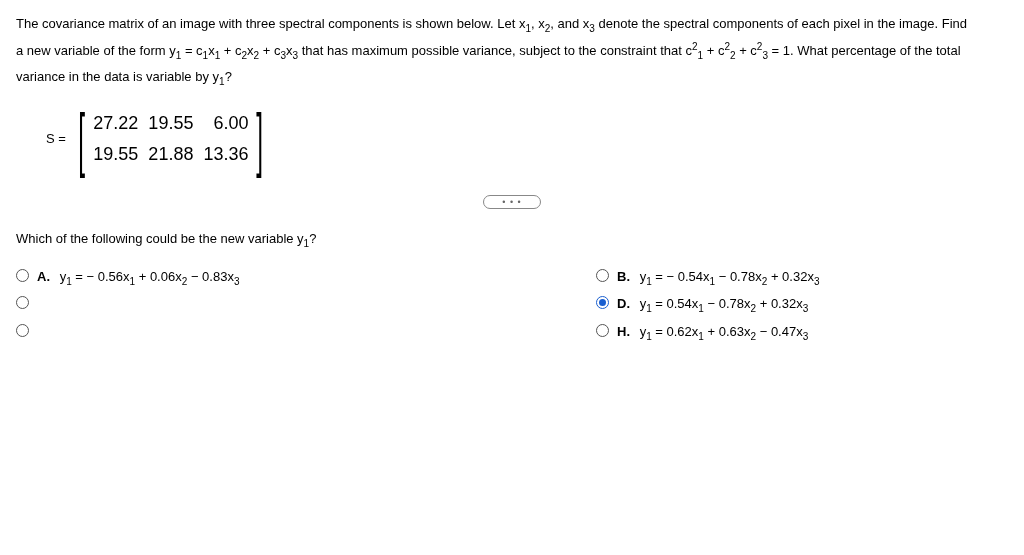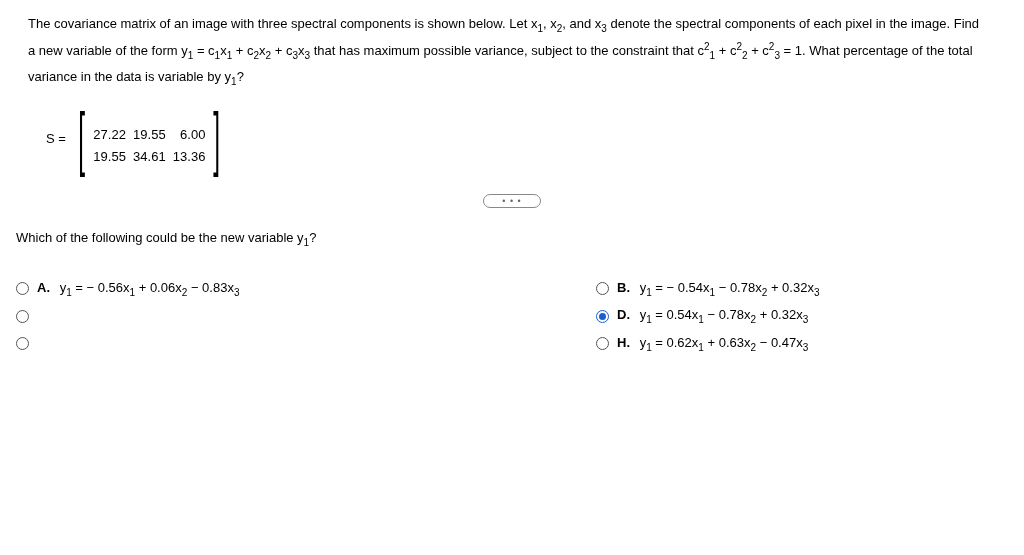--- a/index.html
+++ b/index.html
@@ -4,62 +4,61 @@
   <style>
     * { box-sizing: border-box; margin: 0; padding: 0; }
     body {
       font-family: Arial, Helvetica, sans-serif;
       font-size: 13px;
       color: #000;
       background: #fff;
       padding: 12px 16px;
       width: 1024px;
     }
-    .problem-text { line-height: 1.8; margin-bottom: 14px; margin-left: 12px; }
+    .problem-text { line-height: 1.8; margin-bottom: 14px; }
     .sub { vertical-align: sub; font-size: 10px; }
     .sup { vertical-align: super; font-size: 10px; }
     .matrix-row { display: flex; align-items: center; margin: 8px 0 20px 30px; }
     .matrix-label { margin-right: 6px; }
     .bracket {
       font-size: 70px;
       font-weight: 100;
       line-height: 0.8;
       transform: scaleX(0.35);
       display: inline-block;
     }
     .matrix-cells {
       display: inline-block;
       line-height: 1.7;
-      font-size: 13px;
+      font-size: 18px;
       padding: 4px 2px;
-      margin-top: 16px;
     }
     .matrix-cells div { white-space: pre; }
     .divider {
       text-align: center;
       margin: 14px 0 22px 0;
     }
     .divider span {
       display: inline-block;
       border: 1px solid #888;
       border-radius: 10px;
       padding: 1px 18px;
       font-size: 9px;
       letter-spacing: 1px;
       color: #666;
     }
-    .question2 { margin-bottom: 32px; }
+    .question2 { margin-bottom: 20px; }
     .options {
       display: grid;
       grid-template-columns: 1fr 1fr;
       column-gap: 200px;
       row-gap: 10px;
       max-width: 960px;
     }
-    .option { display: flex; align-items: center; gap: 8px; }
+    .option { display: flex; gap: 8px; }
     .radio {
       width: 13px; height: 13px;
       border: 1px solid #555;
       border-radius: 50%;
       flex-shrink: 0;
       display: flex;
       align-items: center;
       justify-content: center;
     }
     .radio.selected::after {
@@ -81,21 +80,21 @@
   <span>a new variable of the form y</span><span class="sub">1</span><span> = c</span><span class="sub">1</span><span>x</span><span class="sub">1</span><span> + c</span><span class="sub">2</span><span>x</span><span class="sub">2</span><span> + c</span><span class="sub">3</span><span>x</span><span class="sub">3</span><span> that has maximum possible variance, subject to the constraint that c</span><span class="sup">2</span><span class="sub">1</span><span> + c</span><span class="sup">2</span><span class="sub">2</span><span> + c</span><span class="sup">2</span><span class="sub">3</span><span> = 1. What percentage of the total</span>
   <br>
   <span>variance in the data is variable by y</span><span class="sub">1</span><span>?</span>
 </div>
 
 <div class="matrix-row">
   <span class="matrix-label">S =</span>
   <span class="bracket">[</span>
   <div class="matrix-cells">
     <div>27.22  19.55    6.00</div>
-    <div>19.55  34.61  13.36</div>
+    <div>19.55  21.88  13.36</div>
   </div>
   <span class="bracket">]</span>
 </div>
 
 <div class="divider">
   <span>• • •</span>
 </div>
 
 <div class="question2">
   <span>Which of the following could be the new variable y</span><span class="sub">1</span><span>?</span>

